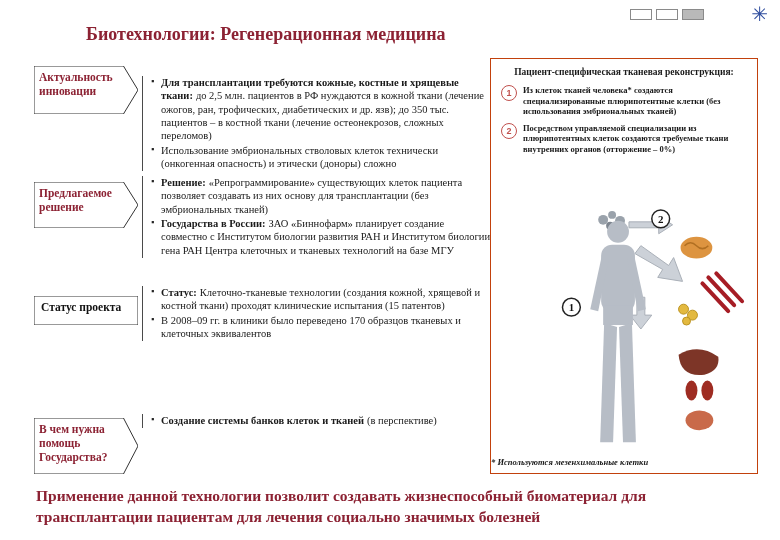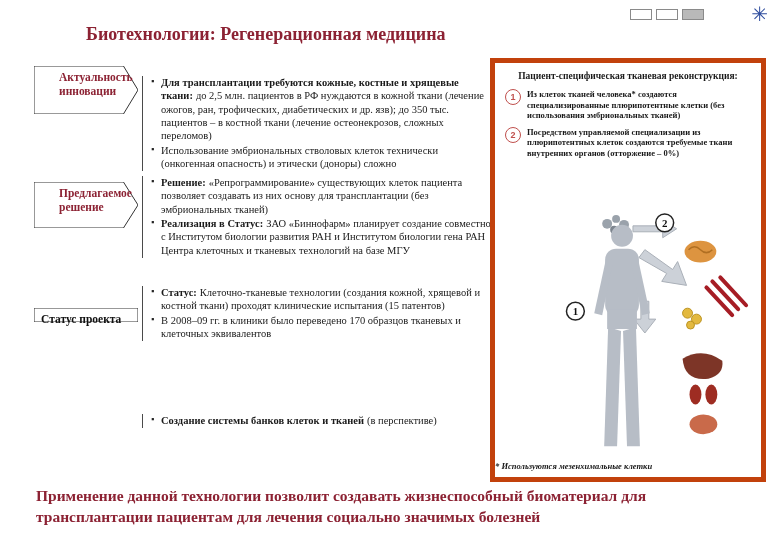--- a/index.html
+++ b/index.html
@@ -13,41 +13,41 @@
   }
   
   .decor-rect{ position:absolute; top:9px; width:20px; height:9px; border:1px solid #8a8a8a; background:#fff; }
   .decor-rect.filled{ background:#b9b9b9; }
   .logo{ position:absolute; right:12px; top:4px; font-size:20px; color:#2f4d9e; line-height:1; }
 
   
   .callout{ position:absolute; left:34px; width:104px; }
   .callout svg{ position:absolute; left:0; top:0; width:100%; height:100%; }
   .callout .label{
-    position:relative; padding:5px 15px 5px 25px; font-weight:bold; font-size:11.5px;
+    position:relative; padding:5px 15px 5px 5px; font-weight:bold; font-size:11.5px;
     color:var(--accent); line-height:1.2;
   }
   .callout .label.black{ color:#111; }
 
   
   .textblock{
     position:absolute; left:142px; width:342px; border-left:1px solid #4a4a4a; padding-left:8px;
     font-size:10.5px; line-height:1.27;
   }
   .textblock ul{ margin:0; padding:0; list-style:none; }
   .textblock li{ position:relative; padding-left:10px; margin:0 0 1px 0; }
   .textblock li::before{ content:"▪"; position:absolute; left:0; top:0; font-size:9px; color:#222; }
   .bullet-lead{ font-weight:bold; }
   .bullet-lead:empty{ display:none; }
   .bullet-lead:not(:empty){ margin-right:3px; }
 
   
   .panel{
     position:absolute; left:490px; top:58px; width:266px; height:414px;
-    border:5px solid #c2410c; background:#fff;
+    border:1px solid #c2410c; background:#fff;
   }
   .panel-header{
     margin:8px 10px 6px 10px; text-align:center; font-weight:bold; font-size:9.5px; line-height:1.25;
   }
   .step{ display:flex; align-items:flex-start; gap:6px; margin:6px 10px 0 10px; }
   .step-num{
     flex:0 0 auto; width:14px; height:14px; border-radius:50%; border:1.5px solid #c0504d;
     color:#c0504d; font-weight:bold; font-size:9px; display:flex; align-items:center; justify-content:center;
     font-family:"Liberation Sans", sans-serif;
   }
@@ -98,42 +98,48 @@
       <polygon points="0,0 86,0 100,50 86,100 0,100" fill="#ffffff" stroke="#333" vector-effect="non-scaling-stroke"></polygon>
     </svg>
     <div class="label">Предлагаемое решение</div>
   </div>
   <div class="textblock" style="top:176px">
     <ul>
       <li>
         <span class="bullet-lead">Решение:</span><span>«Репрограммирование» существующих клеток пациента позволяет создавать из них основу для трансплантации (без эмбриональных тканей)</span>
       </li>
       <li>
-        <span class="bullet-lead">Реализация в Статус:</span><span>ЗАО «Биннофарм» планирует создание совместно с Институтом биологии развития РАН и Институтом биологии гена РАН Центра клеточных и тканевых технологий на базе МГУ</span>
-      </li>
-    </ul>
-  </div>
-
-  <div class="callout" style="top:308px;height:14px">
+        <span class="bullet-lead">Государства в России:</span><span>ЗАО «Биннофарм» планирует создание совместно с Институтом биологии развития РАН и Институтом биологии гена РАН Центра клеточных и тканевых технологий на базе МГУ</span>
+      </li>
+    </ul>
+  </div>
+
+  <div class="callout" style="top:296px;height:29px">
     <svg viewBox="0 0 100 100" preserveAspectRatio="none">
       <polygon points="0,0 100,0 100,100 0,100" fill="#ffffff" stroke="#333" vector-effect="non-scaling-stroke"></polygon>
     </svg>
     <div class="label black" style="padding:5px 7px">Статус проекта</div>
   </div>
   <div class="textblock" style="top:286px">
     <ul>
       <li>
         <span class="bullet-lead">Статус:</span><span>Клеточно-тканевые технологии (создания кожной, хрящевой и костной ткани) проходят клинические испытания (15 патентов)</span>
       </li>
       <li>
         <span>В 2008–09 гг. в клиники было переведено 170 образцов тканевых и клеточных эквивалентов</span>
       </li>
     </ul>
   </div>
 
+  <div class="callout" style="top:418px;height:56px">
+    <svg viewBox="0 0 100 100" preserveAspectRatio="none">
+      <polygon points="0,0 86,0 100,50 86,100 0,100" fill="#ffffff" stroke="#333" vector-effect="non-scaling-stroke"></polygon>
+    </svg>
+    <div class="label">В чем нужна помощь Государства?</div>
+  </div>
   <div class="textblock" style="top:414px">
     <ul>
       <li>
         <span class="bullet-lead">Создание системы банков клеток и тканей</span><span>(в перспективе)</span>
       </li>
     </ul>
   </div>
 
   <div class="panel">
     <div class="panel-header">Пациент-специфическая тканевая реконструкция:</div>

